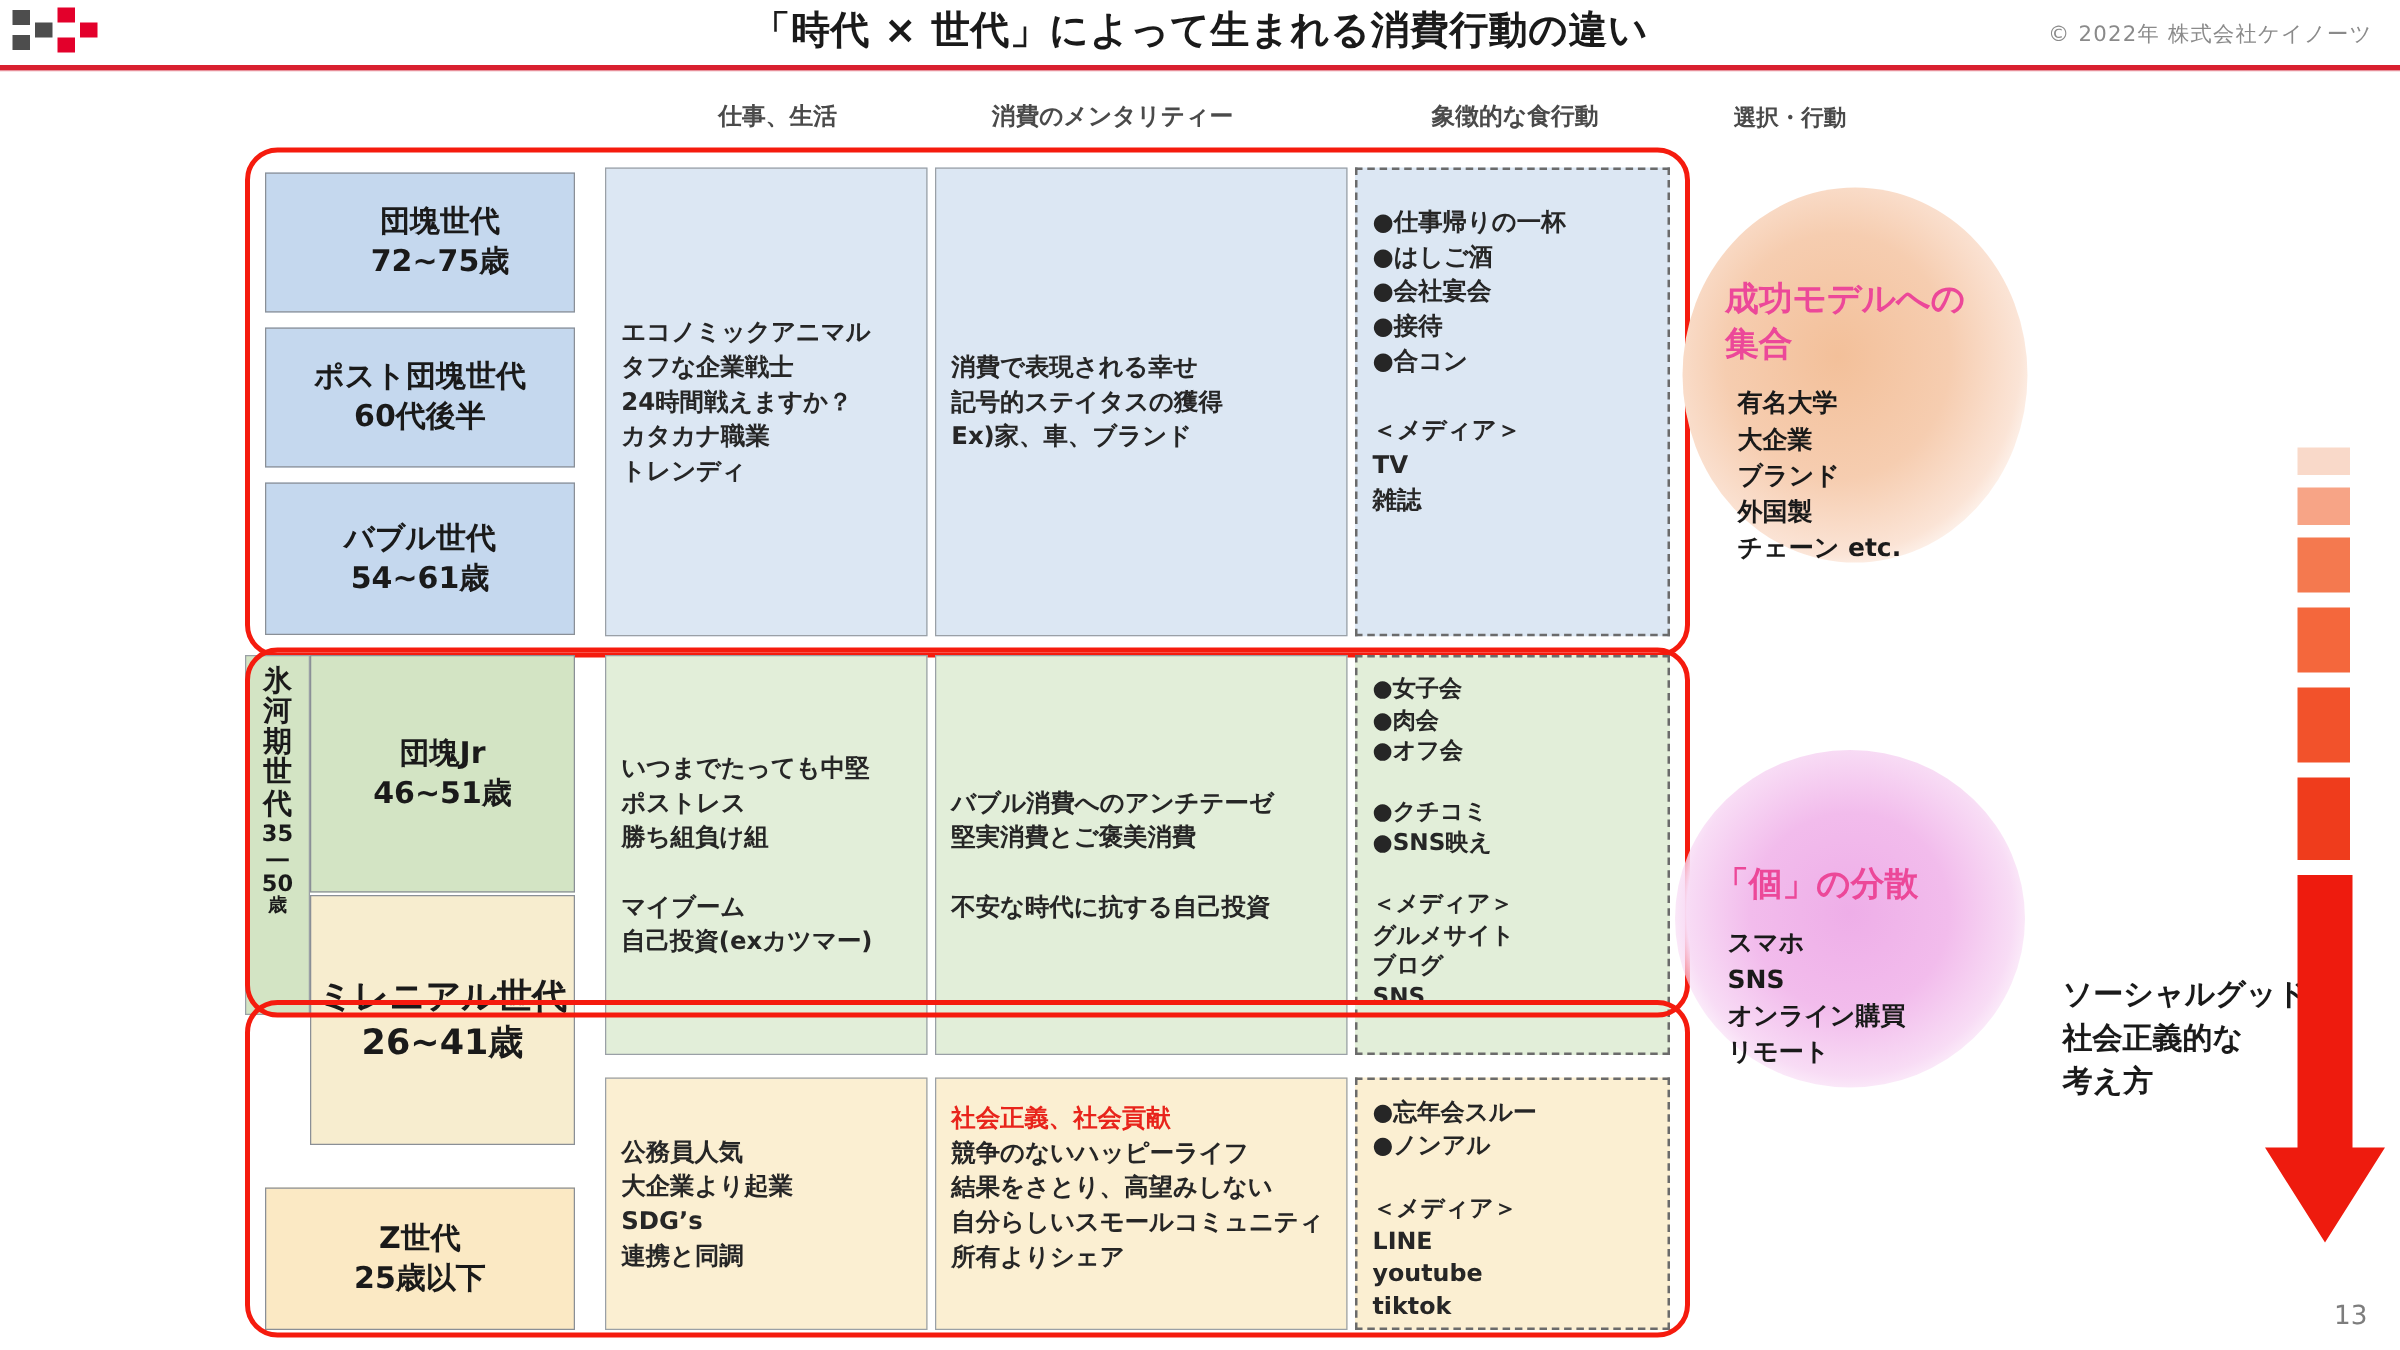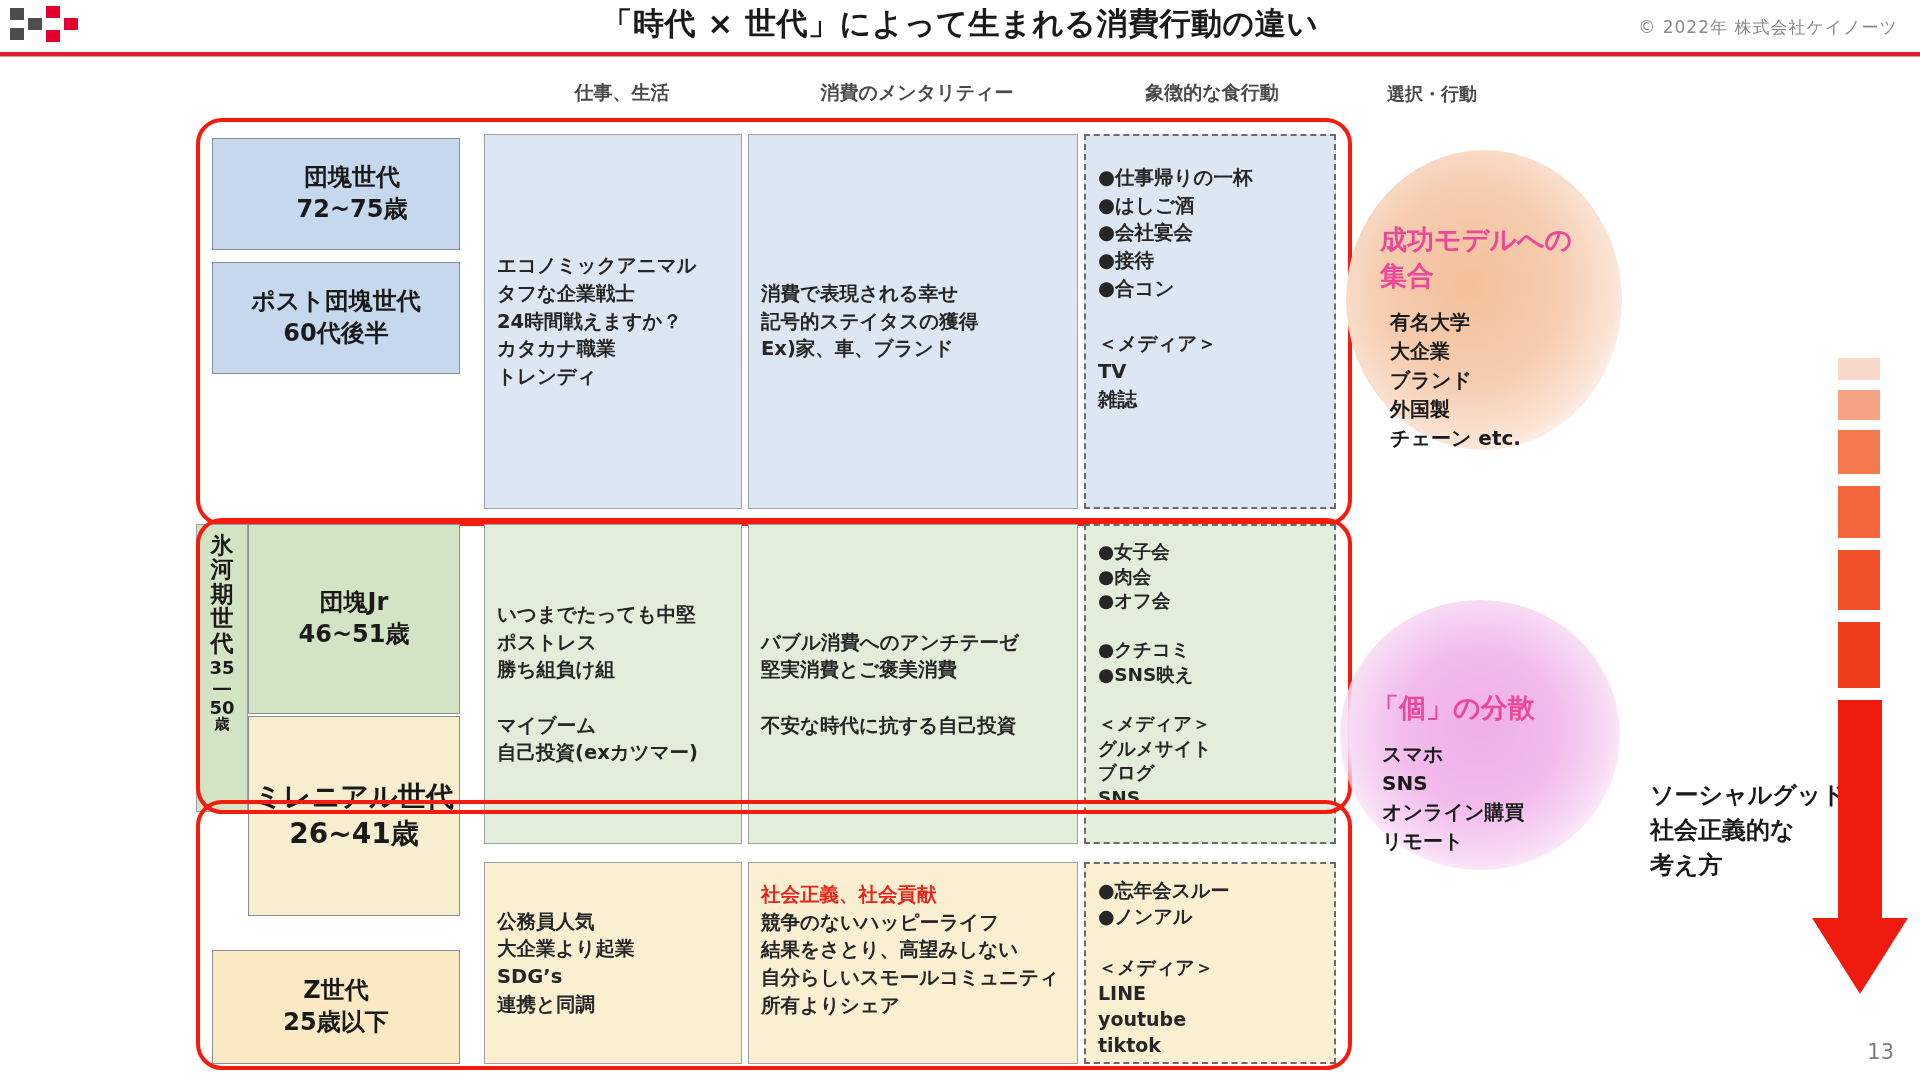--- a/index.html
+++ b/index.html
@@ -117,34 +117,40 @@
       <rect x="38" y="28" width="14" height="12" fill="#e3002b"></rect>
       <rect x="56" y="16" width="14" height="12" fill="#e3002b"></rect>
     </svg>
     <div class="slide-title">「時代 × 世代」によって生まれる消費行動の違い</div>
     <div class="copyright">©  2022年  株式会社ケイノーツ</div>
     <div class="header-rule"></div>
     <div class="header-rule2"></div>
   </div>
 
   <div class="colhead" style="left:492px; top:80px; width:260px;">仕事、生活</div>
-  <div class="colhead" style="left:747px; top:80px; width:340px;text-align:center;">消費のメンタリティー</div>
+  <div class="colhead" style="left:720px; top:80px; width:340px;text-align:center;">消費のメンタリティー</div>
   <div class="colhead" style="left:1082px; top:80px; width:260px;">象徴的な食行動</div>
   <div class="colhead" style="left:1360px; top:82px; width:240px; text-align:left; font-size:18px;margin-left:27px;">選択・行動</div>
 
   <div class="genchip" style="left:212px; top:138px; width:248px; height:112px;padding-left:32px;">
     <div>
       <div>団塊世代</div>
       <div>72~75歳</div>
     </div>
   </div>
   <div class="genchip" style="left:212px; top:262px; width:248px; height:112px;">
     <div>
       <div>ポスト団塊世代</div>
       <div>60代後半</div>
+    </div>
+  </div>
+  <div class="genchip" style="left:212px; top:386px; width:248px; height:122px;">
+    <div>
+      <div>バブル世代</div>
+      <div>54~61歳</div>
     </div>
   </div>
 
   <div class="cell blue" style="left:484px; top:134px; width:258px; height:375px;">エコノミックアニマル
 タフな企業戦士
 24時間戦えますか？
 カタカナ職業
 トレンディ</div>
   <div class="cell blue" style="left:748px; top:134px; width:330px; height:375px;">消費で表現される幸せ
 記号的ステイタスの獲得

